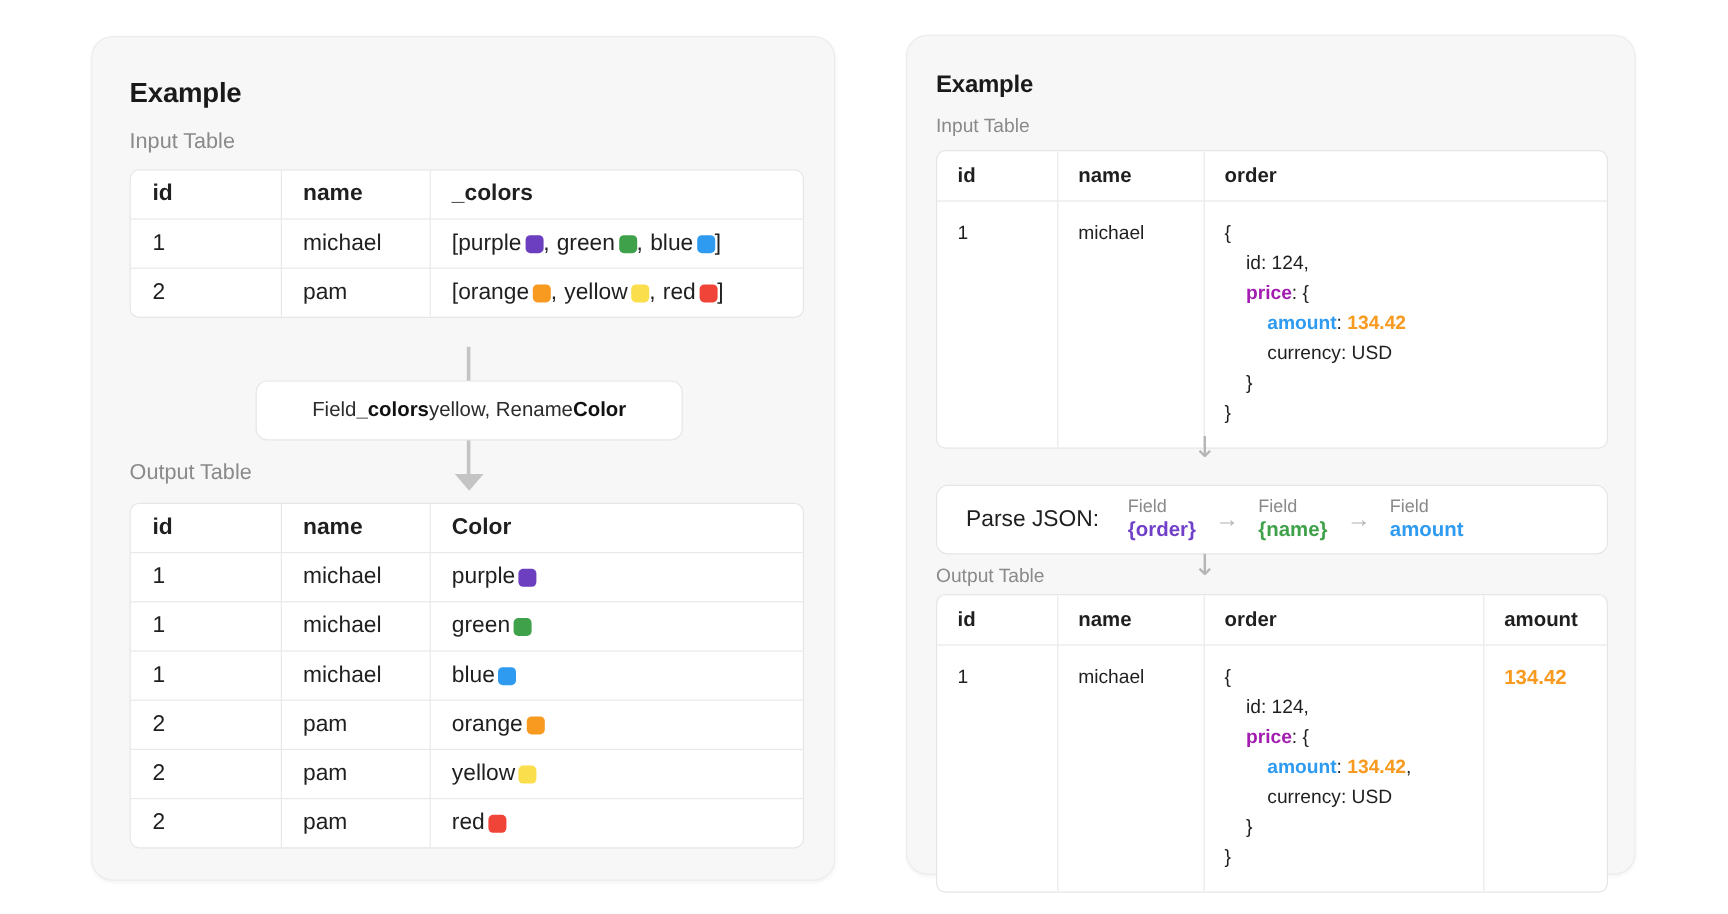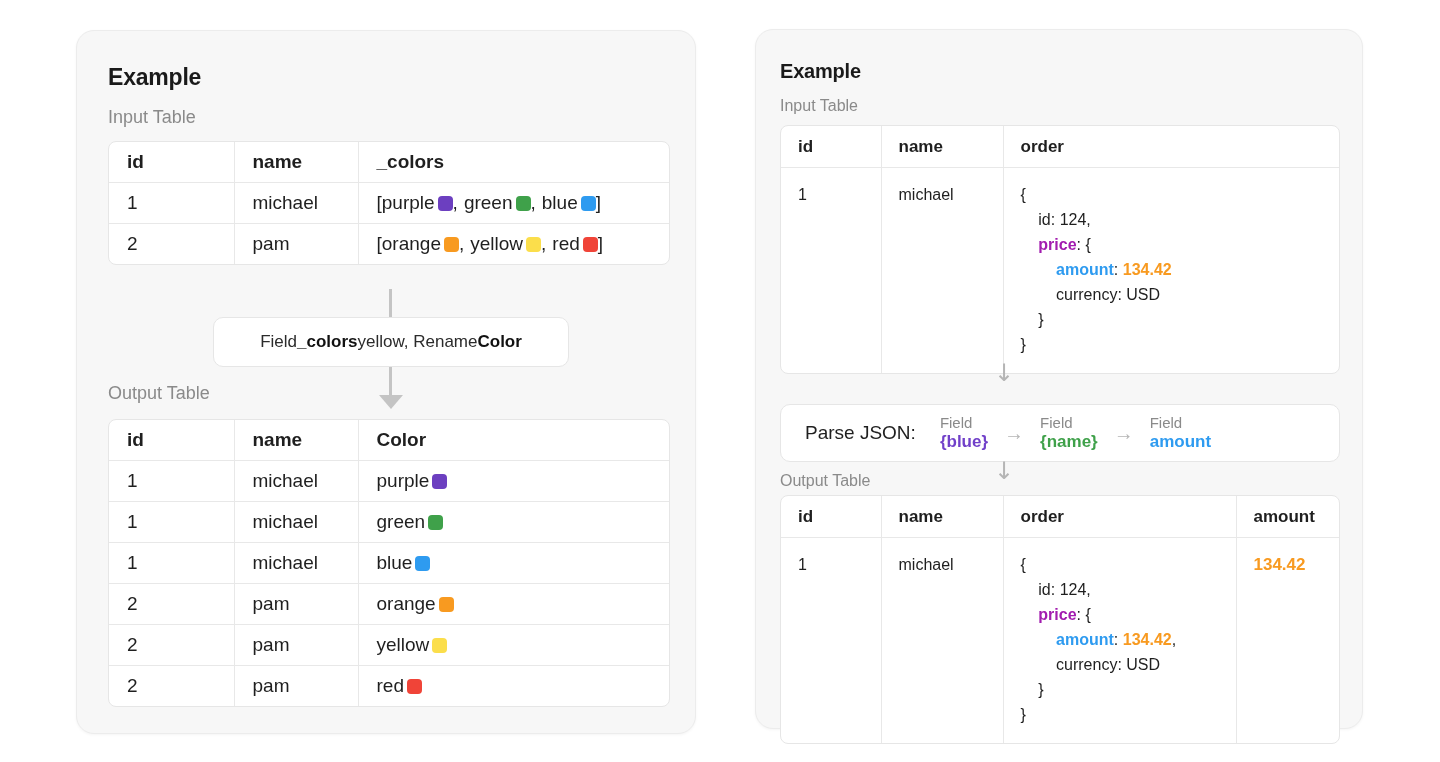--- a/index.html
+++ b/index.html
@@ -313,21 +313,21 @@
           </tbody>
         </table>
       </div>
 
       <div class="thinarrow" id="lnk-r1">↓</div>
 
       <div class="tbox" id="tbox-right">
         <span class="pj-label">Parse JSON:</span>
         <div class="pj-step">
           <span class="pj-kind">Field</span>
-          <span class="pj-val v-order">{blue}</span>
+          <span class="pj-val v-order">{order}</span>
         </div>
         <span class="pj-arrow">→</span>
         <div class="pj-step">
           <span class="pj-kind">Field</span>
           <span class="pj-val v-price">{name}</span>
         </div>
         <span class="pj-arrow">→</span>
         <div class="pj-step">
           <span class="pj-kind">Field</span>
           <span class="pj-val v-amount">amount</span>

